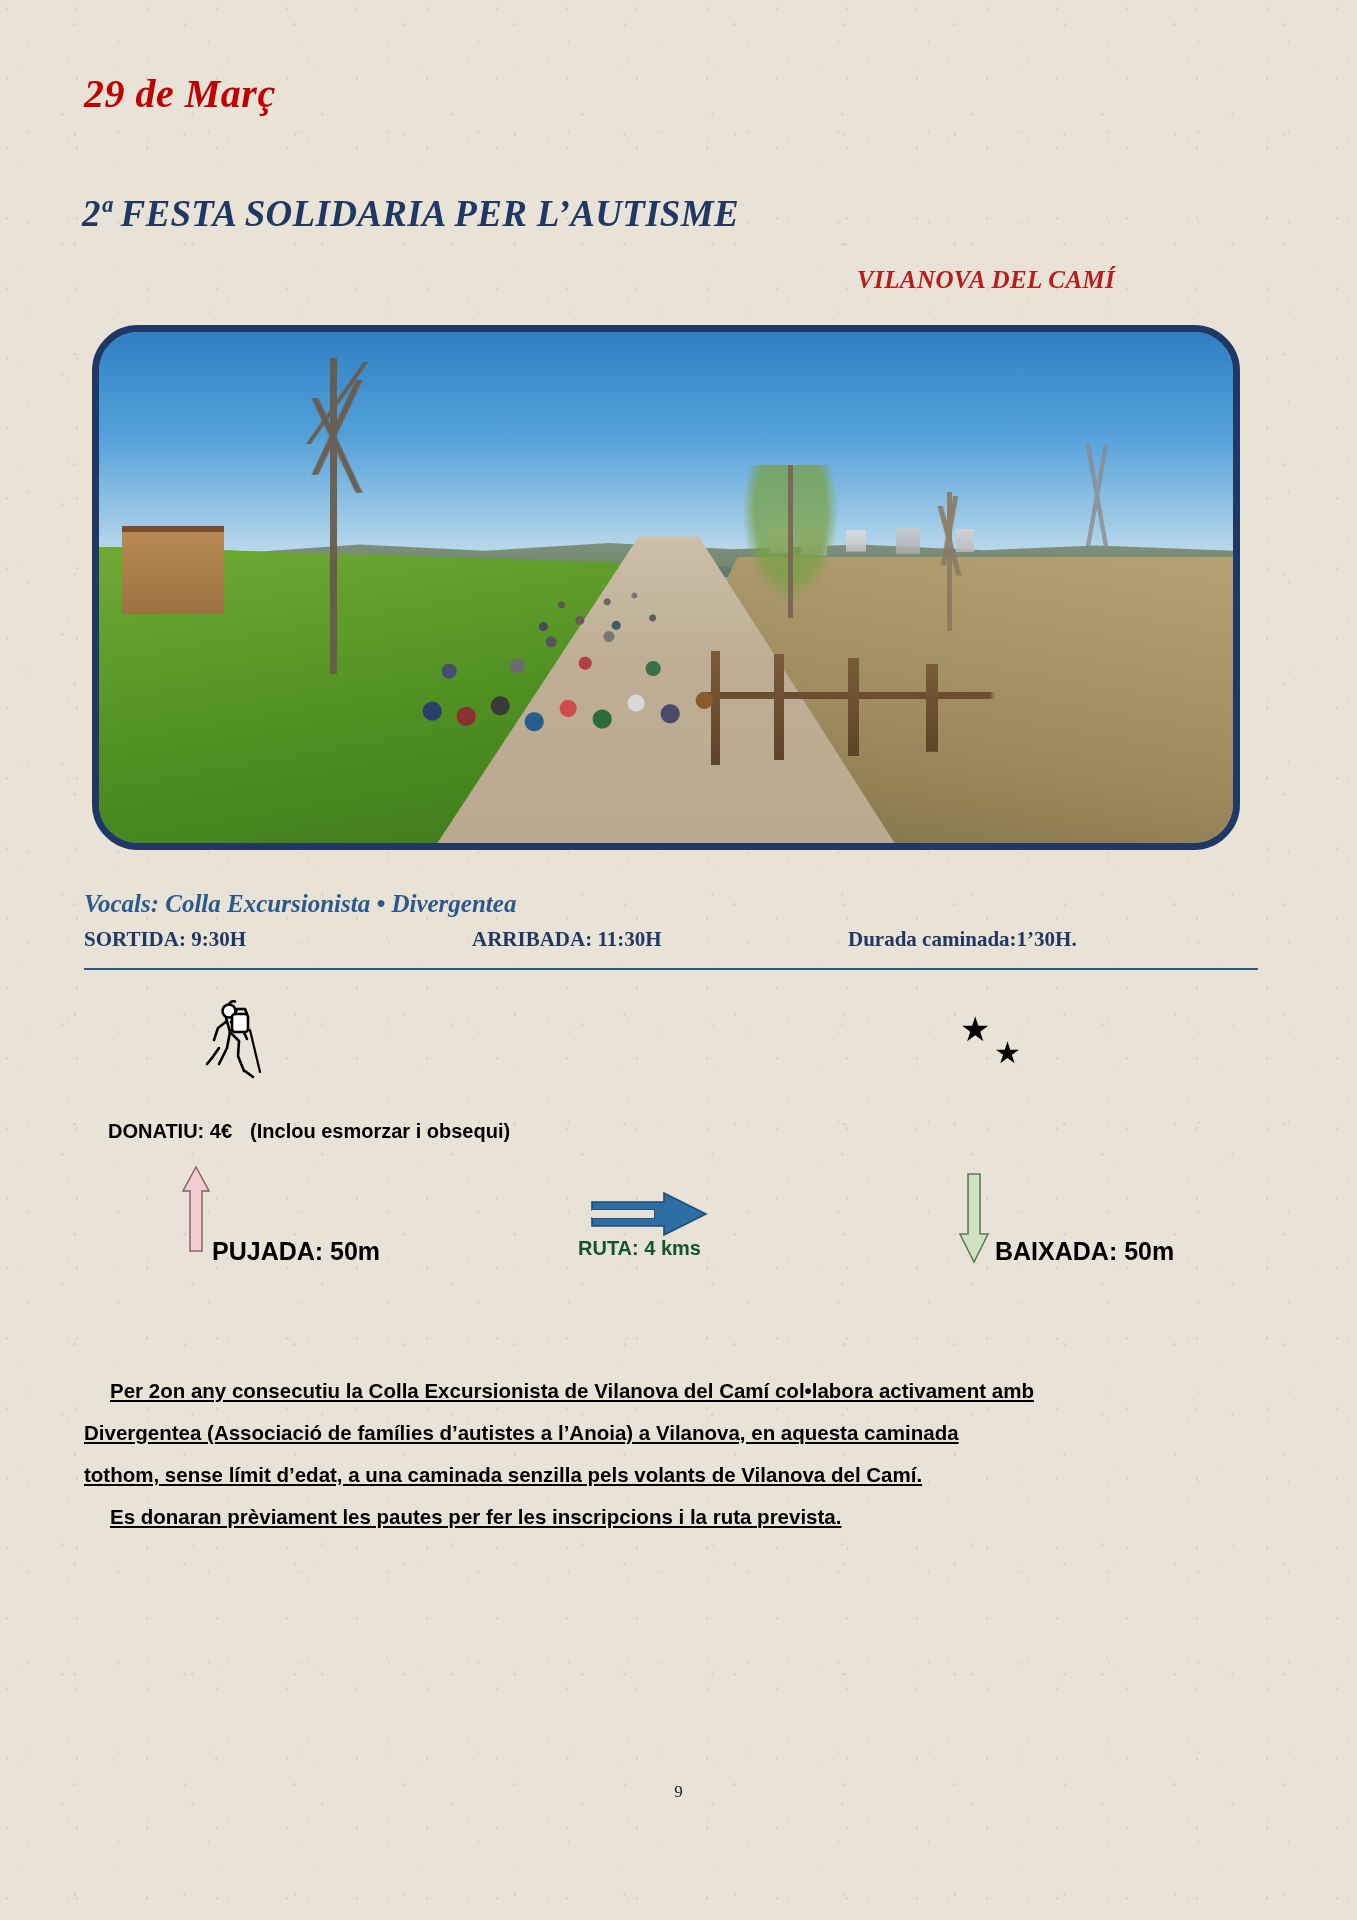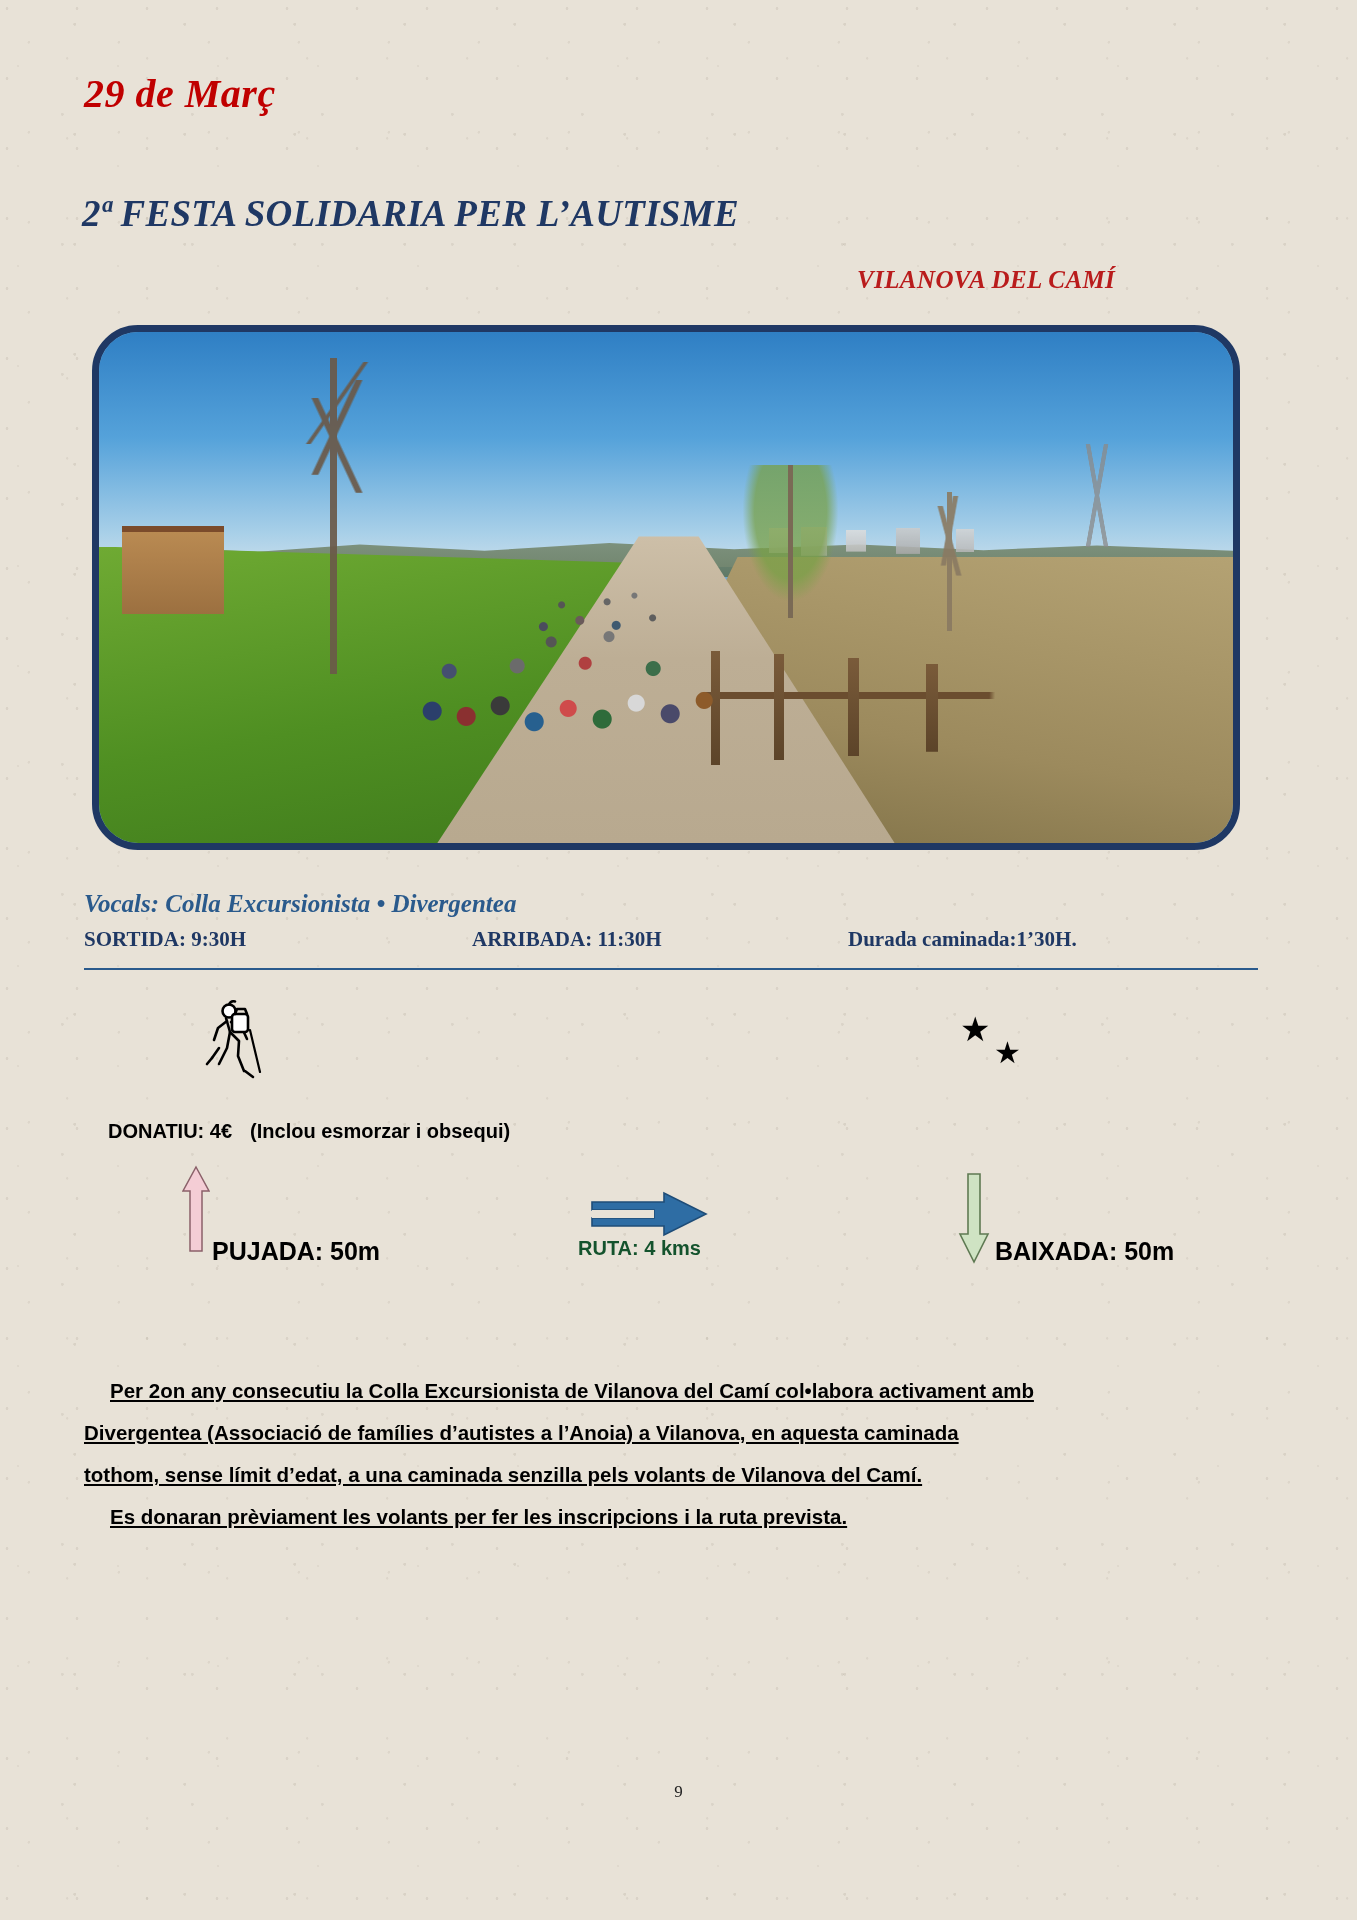--- a/index.html
+++ b/index.html
@@ -421,18 +421,18 @@
     <svg viewBox="0 0 32 92" width="32" height="92" aria-hidden="true">
       <polygon points="10,2 22,2 22,62 30,62 16,90 2,62 10,62" fill="#cfe3c3" stroke="#5f7a53" stroke-width="1.6"></polygon>
     </svg>
   </div>
   <div class="label-baixada">BAIXADA: 50m</div>
 
   <div class="body-text">
     <p class="indent">Per 2on  any consecutiu la Colla Excursionista de Vilanova del Camí col•labora activament amb</p>
     <p>Divergentea (Associació de famílies d’autistes a l’Anoia) a Vilanova, en aquesta caminada</p>
     <p>tothom, sense límit d’edat, a una caminada senzilla pels volants de Vilanova del Camí.</p>
-    <p class="indent">Es donaran prèviament les volants per fer les inscripcions i la ruta prevista.</p>
+    <p class="indent">Es donaran prèviament les pautes per fer les inscripcions i la ruta prevista.</p>
   </div>
 
   <div class="page-number">9</div>
 
 </div>
 
 </body></html>

